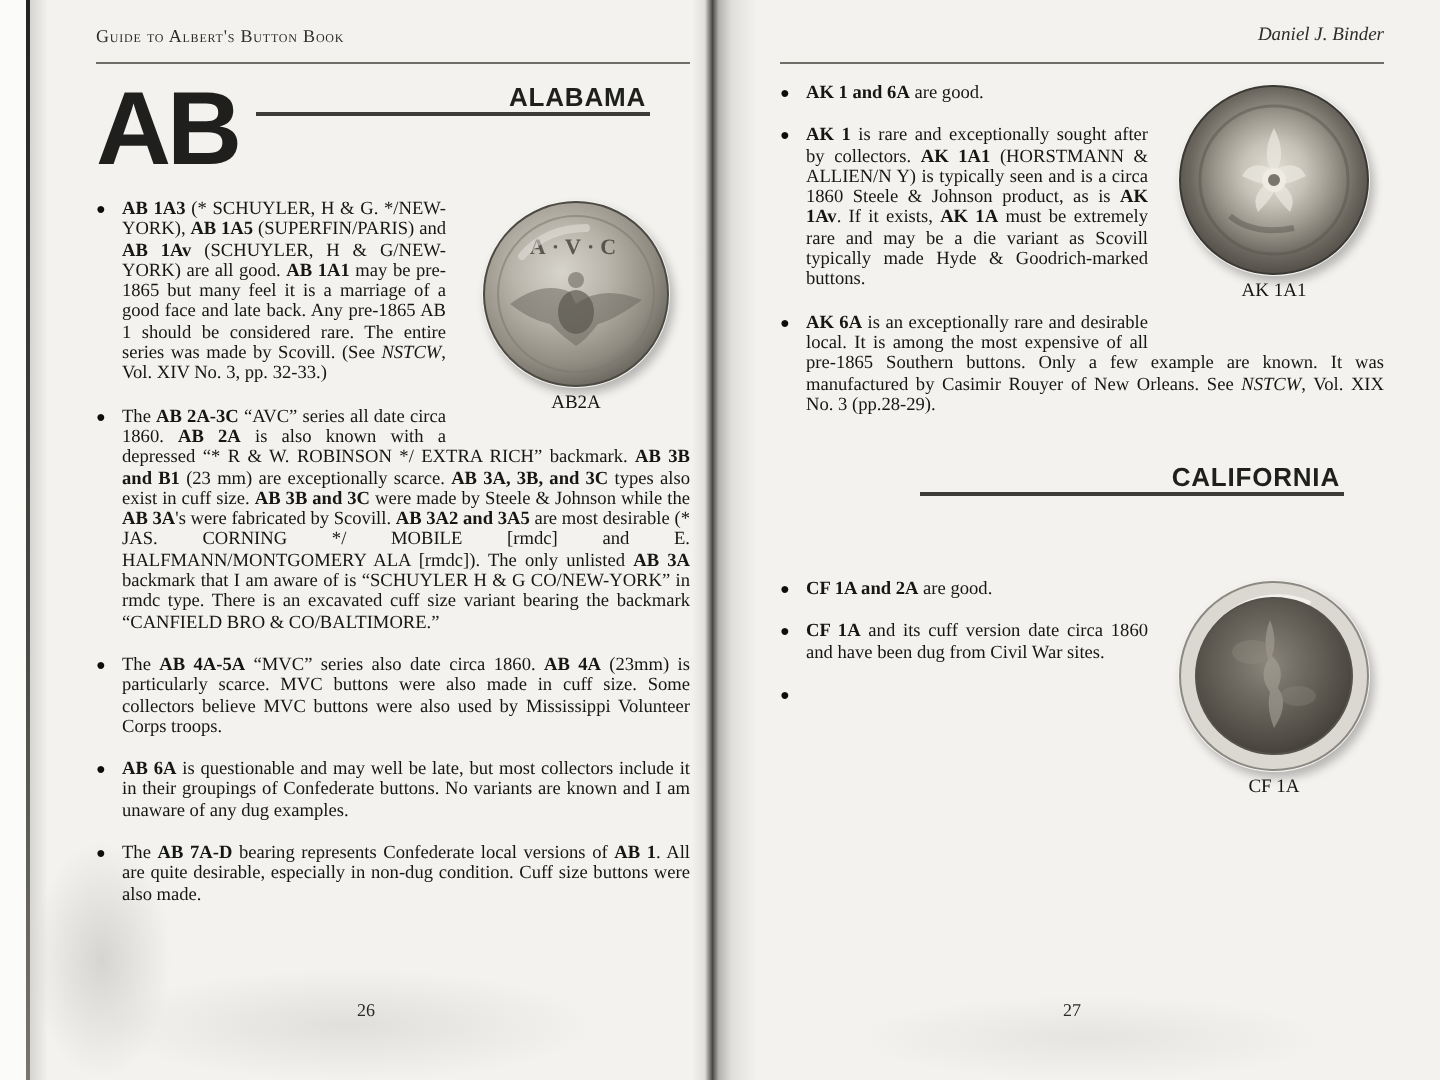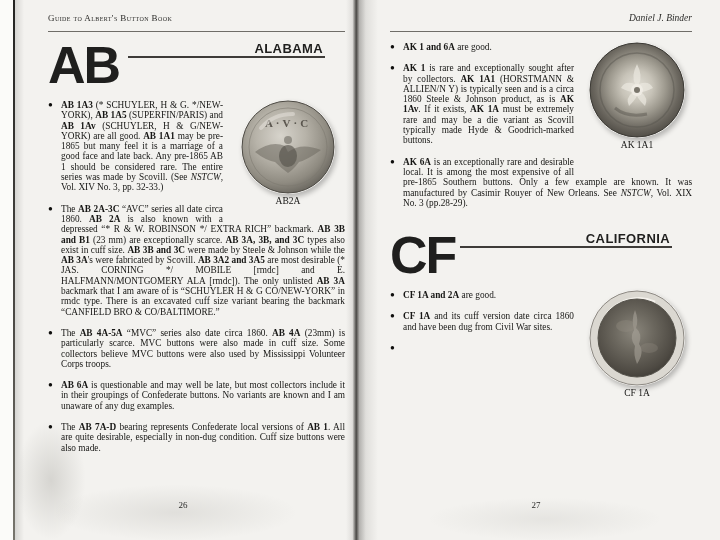--- a/index.html
+++ b/index.html
@@ -130,21 +130,20 @@
         <path d="M26,66 Q38,76 58,72" stroke="#3f3c36" stroke-width="3" fill="none" opacity="0.35"></path>
       </svg>
       <figcaption class="fig-caption">AK 1A1</figcaption>
     </figure>
   <div class="bullet"><span class="dot">●</span><span><span class="bold">AK 1 and 6A</span><span> are good.</span></span></div>
       <div class="bullet"><span class="dot">●</span><span><span class="bold">AK 1</span><span> is rare and exceptionally sought after by collectors.  </span><span class="bold">AK 1A1</span><span> (HORSTMANN &amp; ALLIEN/N Y) is typically seen and is a circa 1860 Steele &amp; Johnson product, as is </span><span class="bold">AK 1Av</span><span>.  If it exists, </span><span class="bold">AK 1A</span><span> must be extremely rare and may be a die variant as Scovill typically made Hyde &amp; Goodrich-marked buttons.</span></span></div>
       <div class="bullet"><span class="dot">●</span><span><span class="bold">AK 6A</span><span> is an exceptionally rare and desirable local.  It is among the most expensive of all pre-1865 Southern buttons.  Only a few example are known.  It was manufactured by Casimir Rouyer of New Orleans.  See </span><span class="ital">NSTCW</span><span>, Vol. XIX No. 3 (pp.28-29).</span></span></div>
     </div>
 
   <div class="section-head cf-section">
-    <span class="big-code">CF</span>
     <span class="state-label">CALIFORNIA</span>
     <div class="head-rule rule-cf"></div>
   </div>
 
   <div class="bullets">
     <figure class="fig" id="fig-cf">
       <svg width="96" height="96" viewBox="0 0 96 96">
         <defs>
           <radialGradient id="gCF" cx="46%" cy="42%" r="65%">
             <stop offset="0%" stop-color="#8a867c"></stop>

